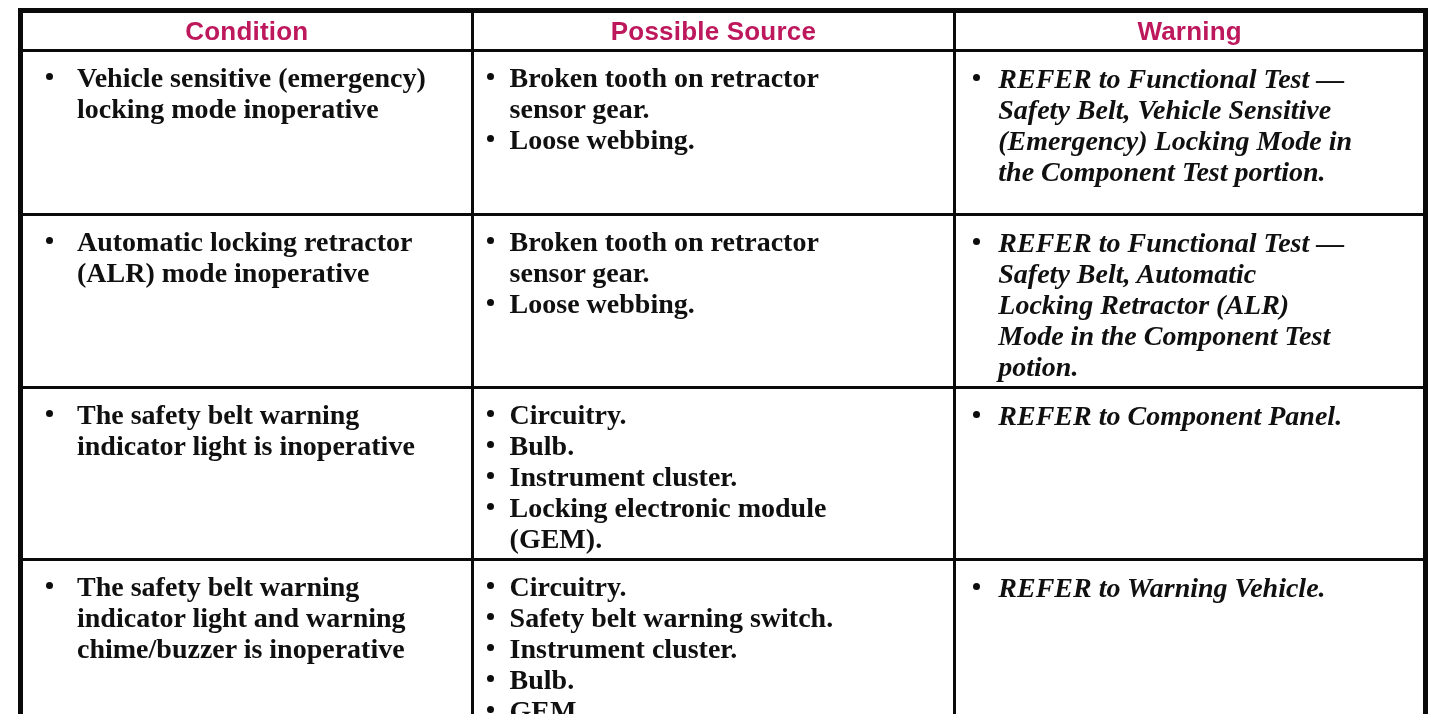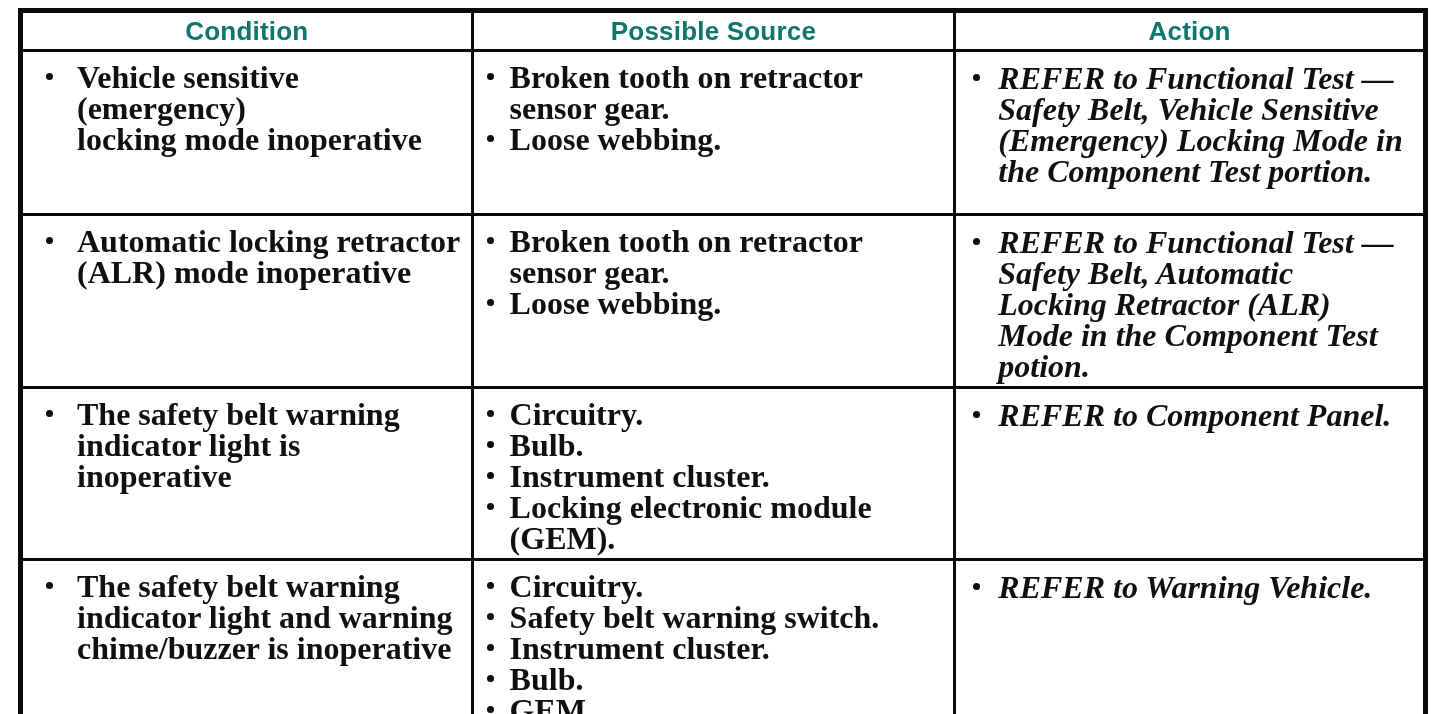--- a/index.html
+++ b/index.html
@@ -30,28 +30,28 @@
   table.tbl { border-width: 5px; }
 
   th {
     font-family: "Liberation Sans", sans-serif;
     font-weight: 700;
     font-size: 26px;
     text-align: center;
     vertical-align: middle;
     height: 40px;
     padding: 2px 4px;
-    color: #0f766e;
+    color: #be185d;
     letter-spacing: 0.2px;
   }
 
   td {
     vertical-align: top;
     font-weight: 700;
-    font-size: 32px;
+    font-size: 28px;
     line-height: 31px;
     color: #101010;
   }
 
   td.c1 { padding: 10px 8px 4px 22px; }
   td.c2 { padding: 10px 24px 4px 12px; }
   td.c3 { padding: 11px 8px 4px 16px; font-style: italic; }
 
   ul.blist { list-style: none; }
   ul.blist li { display: flex; align-items: flex-start; }
@@ -88,21 +88,21 @@
   <table class="tbl">
     <colgroup>
       <col style="width:450px">
       <col style="width:481px">
       <col style="width:469px">
     </colgroup>
     <thead>
       <tr>
         <th>Condition</th>
         <th>Possible Source</th>
-        <th>Action</th>
+        <th>Warning</th>
       </tr>
     </thead>
     <tbody>
       <tr class="r1">
         <td class="c1">
           <ul class="blist">
             <li>
                 <span class="blt"></span>
                 <span class="txt">Vehicle sensitive (emergency)
 locking mode inoperative</span>

